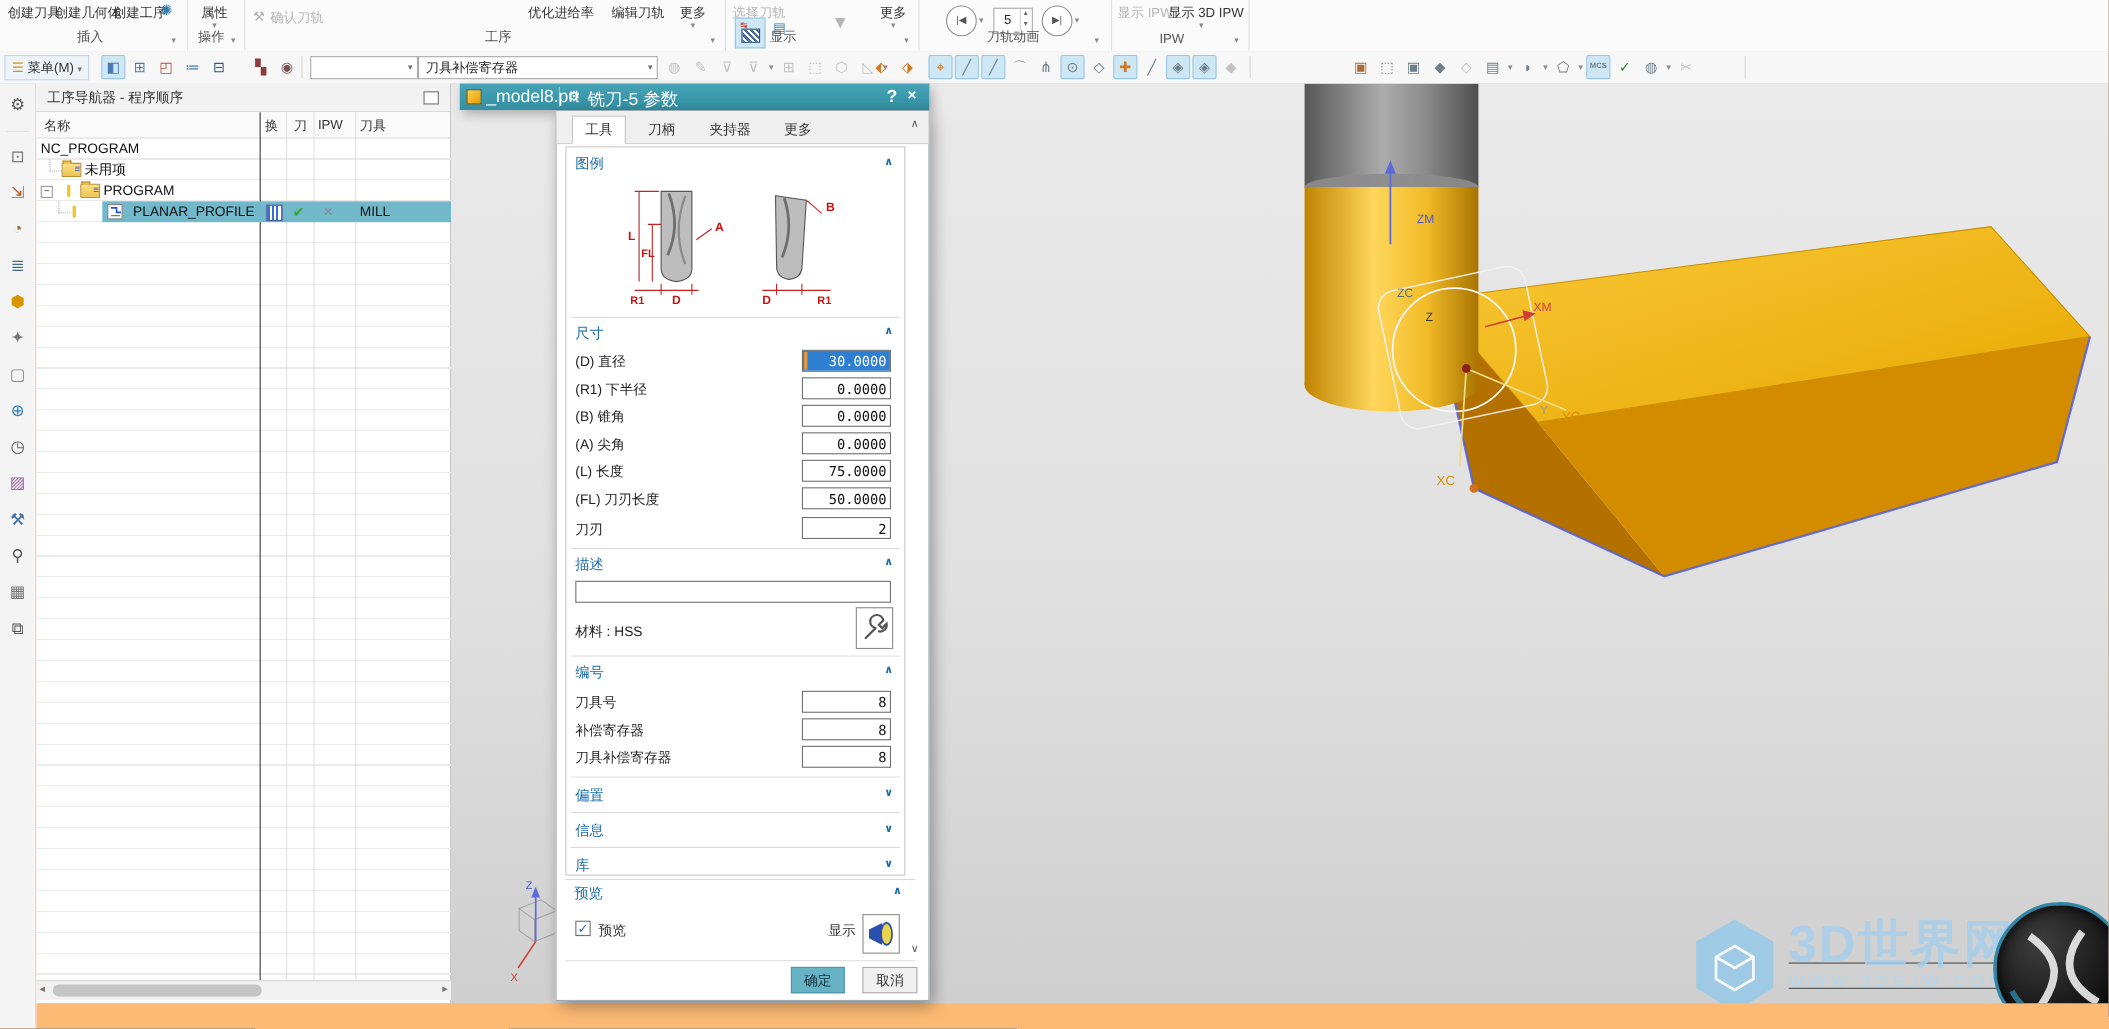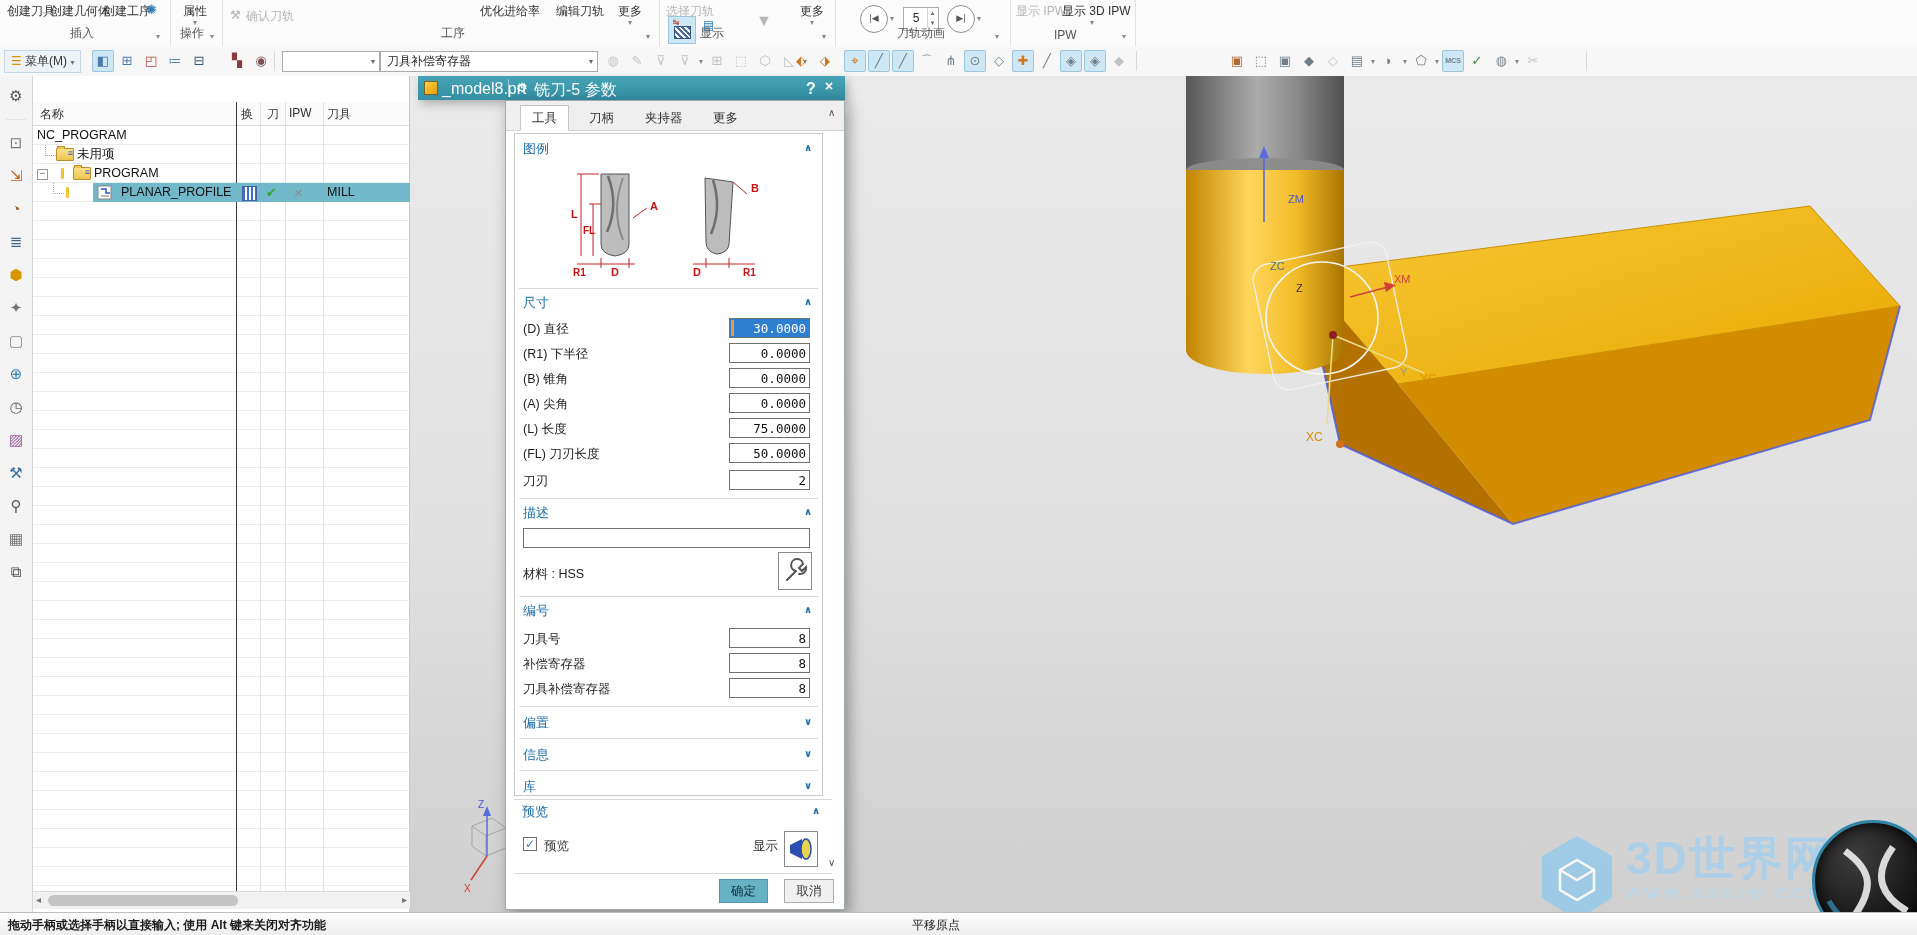--- a/index.html
+++ b/index.html
@@ -258,20 +258,24 @@
       <span class="ticon" style="color: rgb(45, 123, 181);">⊕</span>
       <span class="ticon" style="color: rgb(102, 102, 102);">◷</span>
       <span class="ticon" style="color: rgb(160, 90, 160);">▨</span>
       <span class="ticon" style="color: rgb(58, 110, 165);">⚒</span>
       <span class="ticon" style="color: rgb(85, 85, 85);">⚲</span>
       <span class="ticon" style="color: rgb(119, 119, 119);">▦</span>
       <span class="ticon" style="color: rgb(85, 85, 85);">⧉</span>
     </div>
 
   <div id="navpanel">
+    <div id="navtitle">
+      <span>工序导航器 - 程序顺序</span>
+      <span style="position:absolute;right:10px;top:7px;width:12px;height:10px;border:1px solid #707070;background:#fff;"></span>
+    </div>
     <div id="navhead">
       <span class="nh" style="left:7px;">名称</span>
       <span class="nh" style="left:208px;">换</span>
       <span class="nh" style="left:234px;">刀</span>
       <span class="nh" style="left:256px;">IPW</span>
       <span class="nh" style="left:294px;">刀具</span>
     </div>
 
     <div style="position:absolute;left:0;top:50px;width:377px;height:765px;background:repeating-linear-gradient(180deg,transparent 0 18px,#EAEAEA 18px 19px);"></div>
 
@@ -379,21 +383,21 @@
       <text x="478" y="808" font-size="10" fill="#4A55D8">Z</text>
       <text x="464" y="892" font-size="10" fill="#D04038">X</text>
     </svg>
 
     <div id="watermark">
       <svg width="78" height="90" viewBox="0 0 78 90">
         <polygon points="39,2 74,22 74,64 39,86 4,64 4,22" fill="#8CC8EE" opacity="0.85"></polygon>
         <polygon points="39,26 56,36 56,56 39,66 22,56 22,36" fill="none" stroke="#FFFFFF" stroke-width="2.5"></polygon>
         <polyline points="22,36 39,46 56,36 M39,46 39,66" fill="none" stroke="#FFFFFF" stroke-width="2.5"></polyline>
       </svg>
-      <div style="margin-left:10px;">
+      <div style="margin-left:10px;text-decoration:underline;">
         <span id="wm-brand">3D世界网</span>
         <span id="wm-site">WWW.3DSJW.COM</span>
       </div>
     </div>
     <div id="badge">
       <svg width="110" height="110" viewBox="0 0 110 110">
         <path d="M30,28 C58,48 58,66 40,92" stroke="#EDEDED" stroke-width="7" fill="none" opacity="0.9"></path>
         <path d="M78,24 C56,54 68,74 92,88" stroke="#EDEDED" stroke-width="7" fill="none" opacity="0.9"></path>
         <path d="M14,78 A48,48 0 0,0 60,104" stroke="#2F86A6" stroke-width="5" fill="none" opacity="0.8"></path>
       </svg>
@@ -561,18 +565,14 @@
       <svg width="32" height="34" viewBox="0 0 32 34">
         <polygon points="5,13 17,7 17,27 5,21" fill="#2A4FAE"></polygon>
         <ellipse cx="21" cy="17" rx="5" ry="10" fill="#E8D44D" stroke="#2A4FAE" stroke-width="1.5"></ellipse>
       </svg>
     </div>
     <div class="sdiv" style="left:8px;right:12px;top:772px;"></div>
     <div id="btn-ok">确定</div>
     <div id="btn-cancel">取消</div>
   </div>
 
-  <div id="statusbar">
-    <span style="position:absolute;left:8px;top:4px;font-weight:bold;">拖动手柄或选择手柄以直接输入; 使用 Alt 键来关闭对齐功能</span>
-    <span style="position:absolute;left:912px;top:4px;">平移原点</span>
-  </div>
 
 </div>
 
 </body></html>

